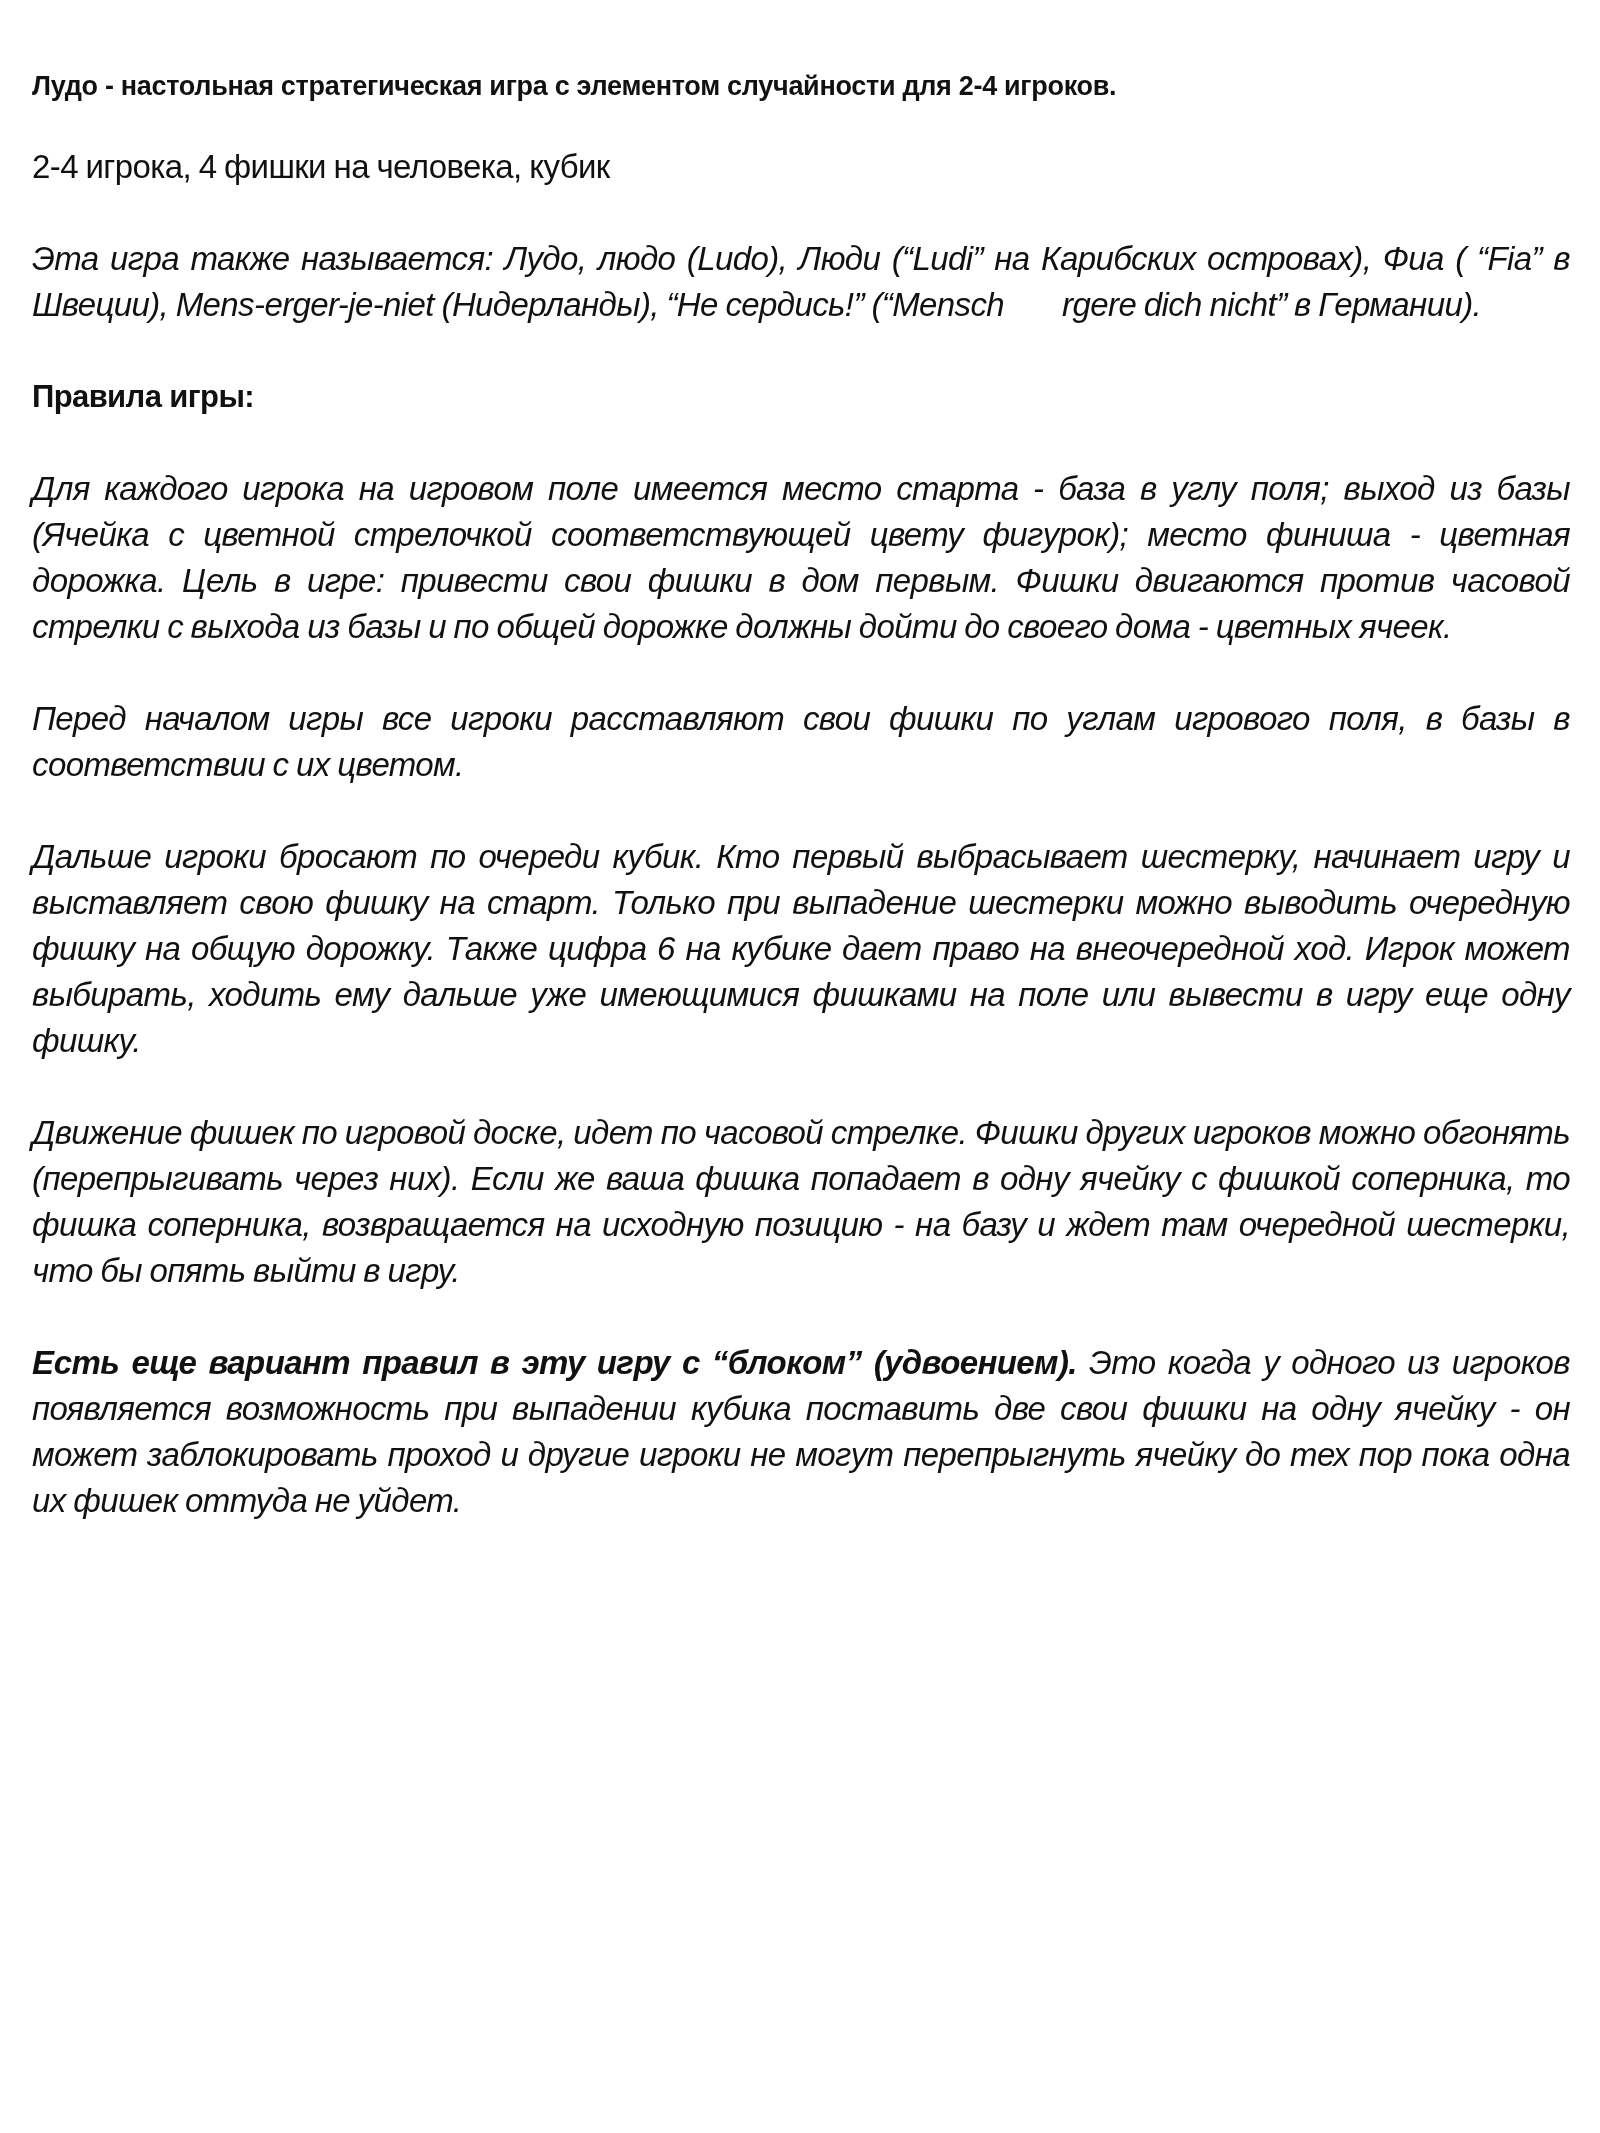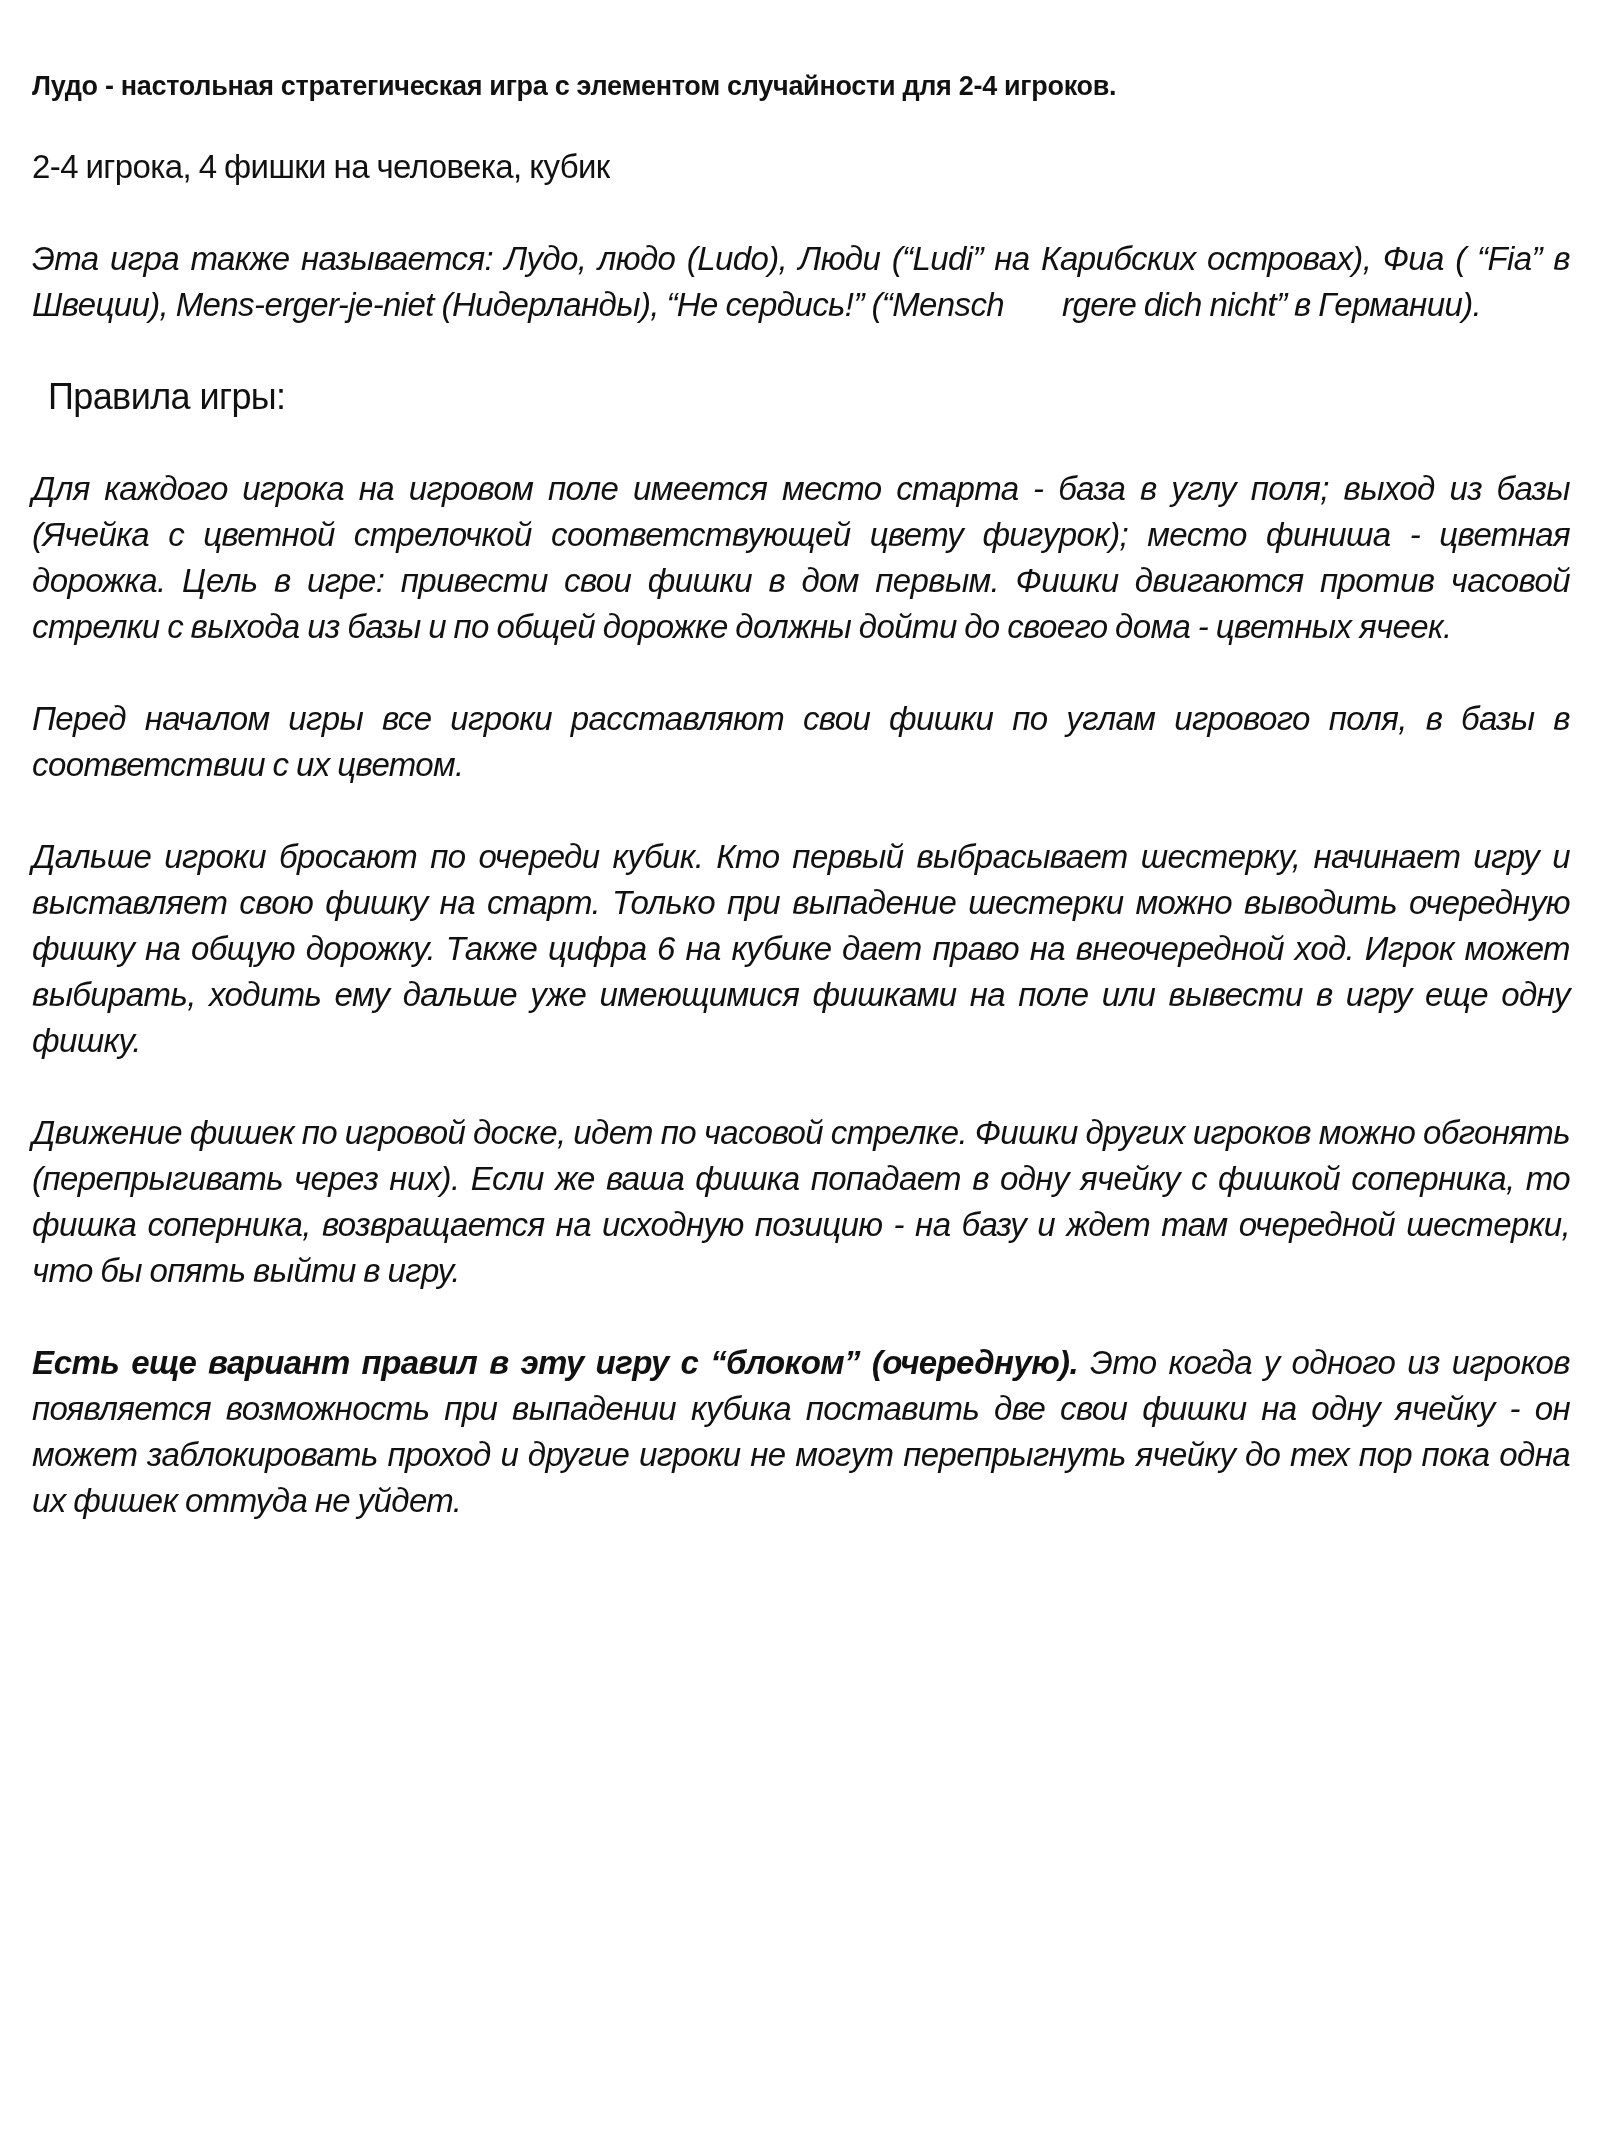--- a/index.html
+++ b/index.html
@@ -33,24 +33,24 @@
     margin: 0 0 46px 0;
     letter-spacing: -0.6px;
     word-spacing: -1px;
   }
   .p.justify {
     text-align: justify;
     text-align-last: left;
     font-style: italic;
   }
   .heading {
-    font-weight: 400;
-    font-size: 36px;
+    font-weight: 700;
+    font-size: 31px;
     line-height: 46px;
-    margin: 0 0 46px 16px;
+    margin: 0 0 46px 0;
     letter-spacing: -0.6px;
   }
   .bold {
     font-weight: 700;
   }
   .gap {
     display: inline-block;
     width: 58px;
   }
 </style>
@@ -69,14 +69,14 @@
   <p class="p justify">Для каждого игрока на игровом поле имеется место старта - база в углу поля; выход из базы (Ячейка с цветной стрелочкой соответствующей цвету фигурок); место финиша - цветная дорожка. Цель в игре: привести свои фишки в дом первым. Фишки двигаются против часовой стрелки с выхода из базы и по общей дорожке должны дойти до своего дома - цветных ячеек.</p>
 
   <p class="p justify">Перед началом игры все игроки расставляют свои фишки по углам игрового поля, в базы в соответствии с их цветом.</p>
 
   <p class="p justify">Дальше игроки бросают по очереди кубик. Кто первый выбрасывает шестерку, начинает игру и выставляет свою фишку на старт. Только при выпадение шестерки можно выводить очередную фишку на общую дорожку. Также цифра 6 на кубике дает право на внеочередной ход. Игрок может выбирать, ходить ему дальше уже имеющимися фишками на поле или вывести в игру еще одну фишку.</p>
 
   <p class="p justify">Движение фишек по игровой доске, идет по часовой стрелке. Фишки других игроков можно обгонять (перепрыгивать через них). Если же ваша фишка попадает в одну ячейку с фишкой соперника, то фишка соперника, возвращается на исходную позицию - на базу и ждет там очередной шестерки, что бы опять выйти в игру.</p>
 
 
 
-  <p class="p justify"><span class="bold">Есть еще вариант правил в эту игру с “блоком” (очередную).</span><span> Это когда у одного из игроков появляется возможность при выпадении кубика поставить две свои фишки на одну ячейку - он может заблокировать проход и другие игроки не могут перепрыгнуть ячейку до тех пор пока одна их фишек оттуда не уйдет.</span></p>
+  <p class="p justify"><span class="bold">Есть еще вариант правил в эту игру с “блоком” (удвоением).</span><span> Это когда у одного из игроков появляется возможность при выпадении кубика поставить две свои фишки на одну ячейку - он может заблокировать проход и другие игроки не могут перепрыгнуть ячейку до тех пор пока одна их фишек оттуда не уйдет.</span></p>
 </div>
 
 </body></html>

